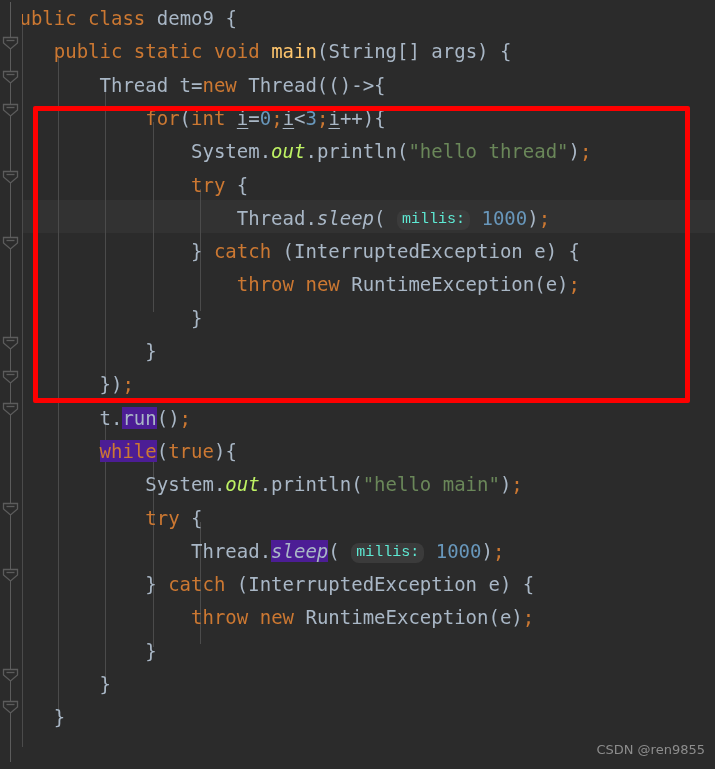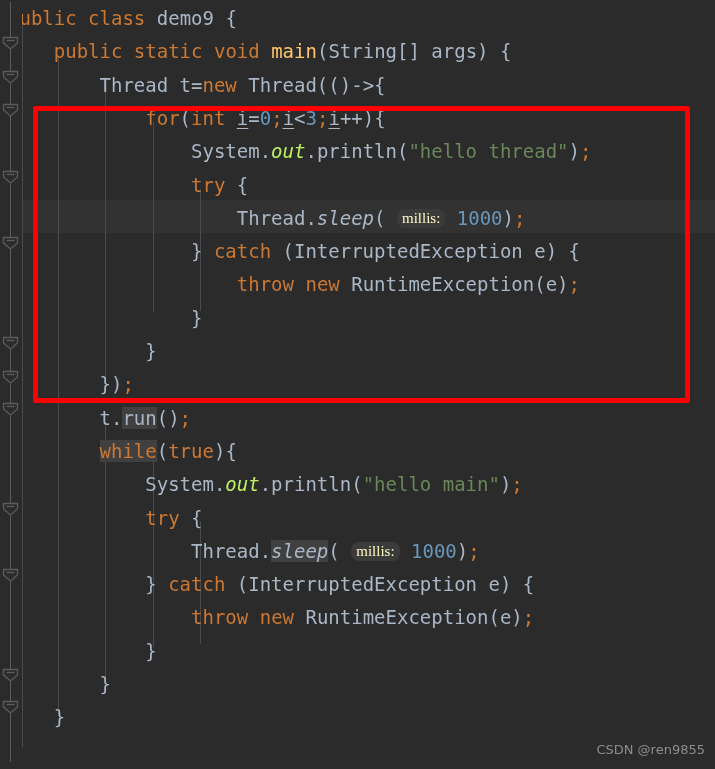--- a/index.html
+++ b/index.html
@@ -81,30 +81,30 @@
 
   
   .kw   { color: #cc7832; }
   .txt  { color: #a9b7c6; }
   .num  { color: #6897bb; }            
   .str  { color: #6a8759; }            
   .stat { color: #bef264; font-style: italic; }  
   .mth  { color: #a9b7c6; font-style: italic; }  
   .mainm{ color: #ffc66d; }
   .var-u{ color: #a9b7c6; text-decoration: underline; text-underline-offset: 3px; }
-  .sel  { background: #404040; }       
+  .sel  { background: #4c1d95; }       
 
   
   .hint {
-    color: #fef9c3;
+    color: #5eead4;
     background: #3b3b3b;
     border-radius: 8px;
     padding: 1px 5px 2px 5px;
     font-size: 15px;
-    font-family: Liberation Serif, serif;
+    font-family: Liberation Mono, monospace;
     position: relative;
     top: -2px;
     margin-top: 28px;
   }
 
   
   .annot-rect {
     position: absolute;
     border: 5px solid #fe0000;
     box-sizing: border-box;

